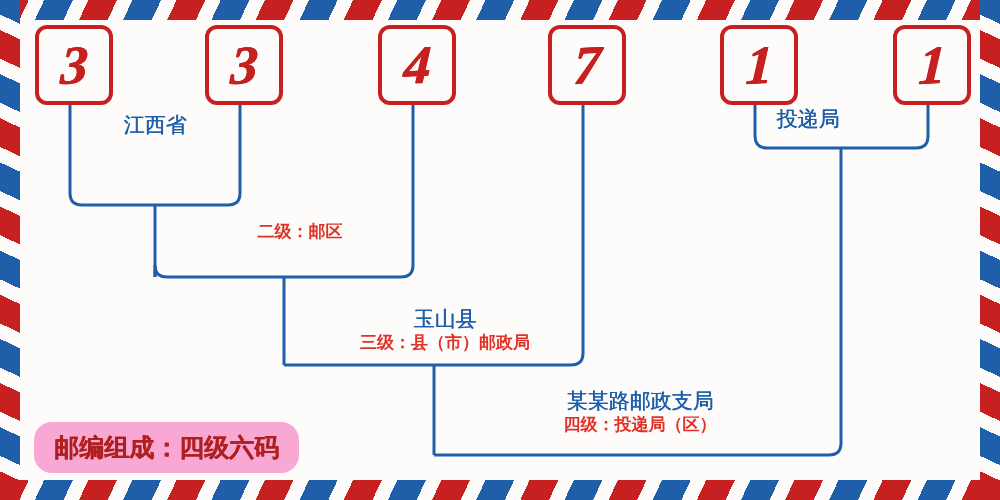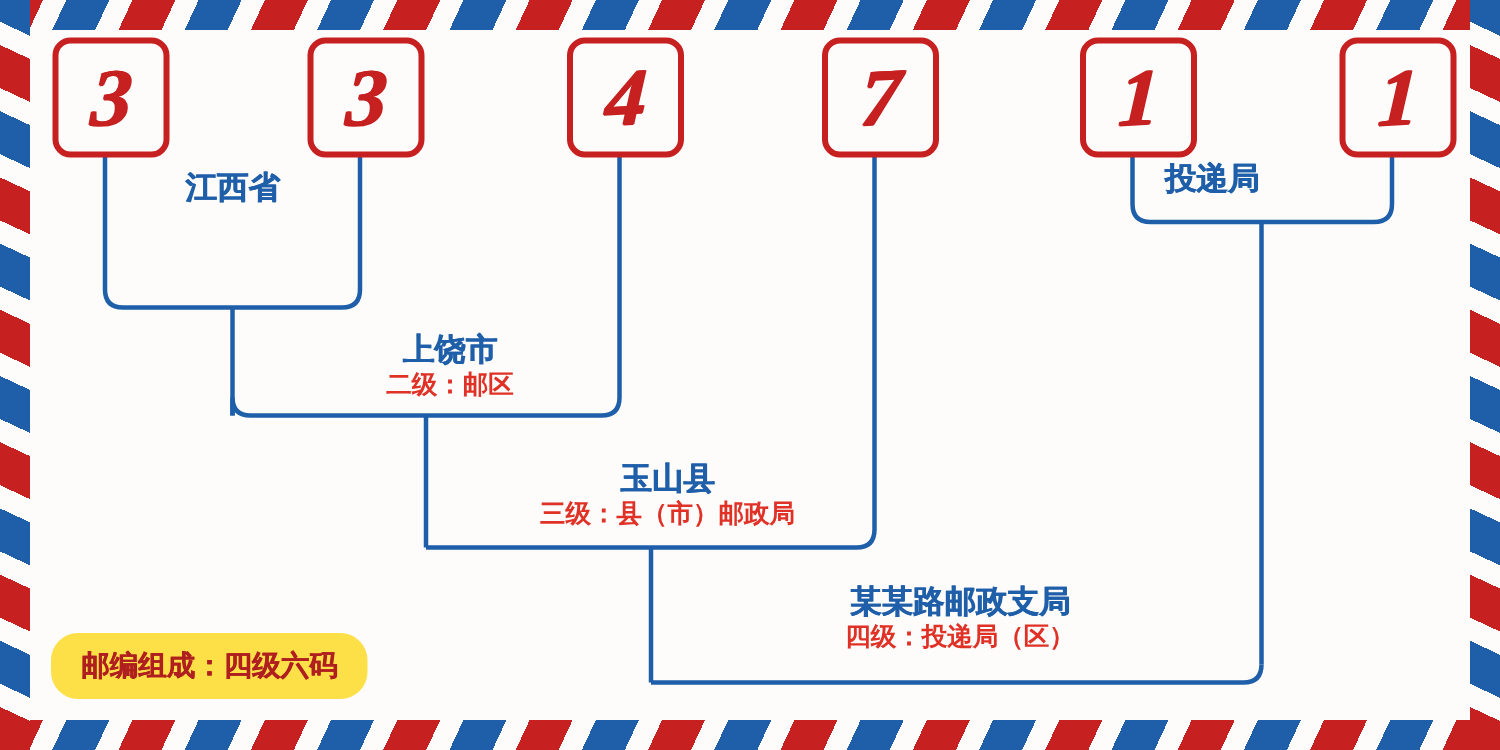--- a/index.html
+++ b/index.html
@@ -55,37 +55,37 @@
     font-weight:700;font-style:italic;
     font-size:54px;line-height:1;color:#c62020;
     transform:skewX(-6deg) rotate(-3deg);
     text-shadow:0.6px 0 0 #c62020,-0.6px 0 0 #c62020,0 0.6px 0 #c62020;
   }
 
   
   .label{position:absolute;z-index:9;text-align:center;}
   .label .name{
     font-family:"Liberation Serif",serif;
-    font-weight:700;color:#1f5fa9;
+    font-weight:400;color:#1f5fa9;
     font-size:21px;line-height:1.2;white-space:nowrap;
     text-shadow:0.5px 0 0 #1f5fa9;
   }
   .label .desc{
     font-family:"Liberation Sans",sans-serif;
     font-weight:700;color:#e03127;
     font-size:17px;line-height:1.25;
   }
   .label .desc.narrow{width:160px;margin:0 auto;}
 
   
   #badge{
     position:absolute;z-index:9;left:34px;top:422px;
-    padding:9px 20px;border-radius:18px;background:#fde047;
+    padding:9px 20px;border-radius:18px;background:#f9a8d4;
     font-family:"Liberation Serif",serif;font-weight:700;
-    font-size:19px;color:#b01f1f;white-space:nowrap;
+    font-size:25px;color:#b01f1f;white-space:nowrap;
     text-shadow:0.4px 0 0 #b01f1f;
   }
 </style>
 </head>
 <body>
 
 <div id="stage">
 
   <div class="edge edge-top stripes-h"></div>
   <div class="edge edge-bottom stripes-h"></div>
@@ -133,21 +133,20 @@
 
   <div class="label" style="left:728px;top:107px;width:160px;">
     <div class="name">投递局</div>
   </div>
 
   <div class="label" style="left:75px;top:113px;width:160px;">
     <div class="name">江西省</div>
   </div>
 
   <div class="label" style="left:185px;top:221px;width:230px;">
-    <div class="name">上饶市</div>
     <div class="desc">二级：邮区</div>
   </div>
 
   <div class="label" style="left:310px;top:307px;width:270px;">
     <div class="name">玉山县</div>
     <div class="desc">三级：县（市）邮政局</div>
   </div>
 
   <div class="label" style="left:515px;top:389px;width:250px;">
     <div class="name">某某路邮政支局</div>

